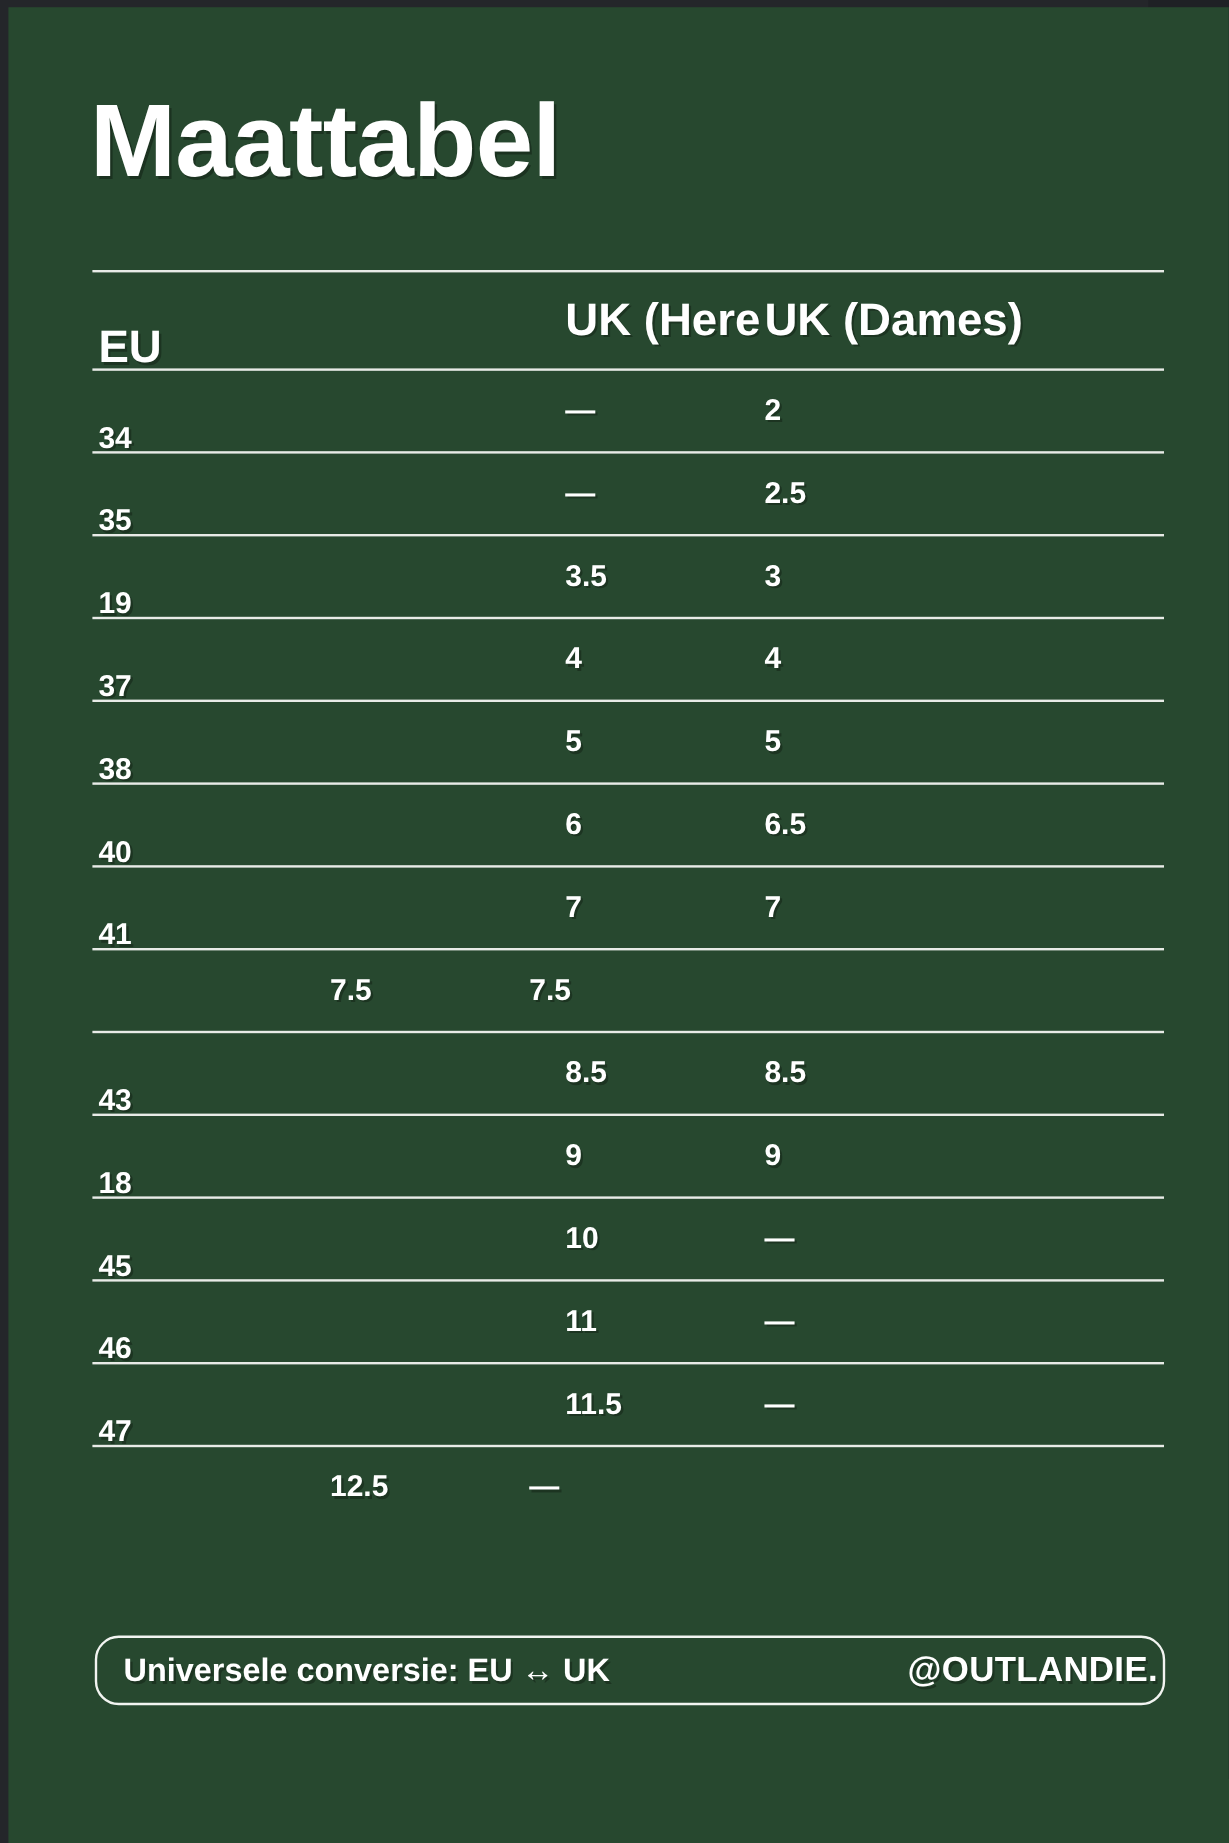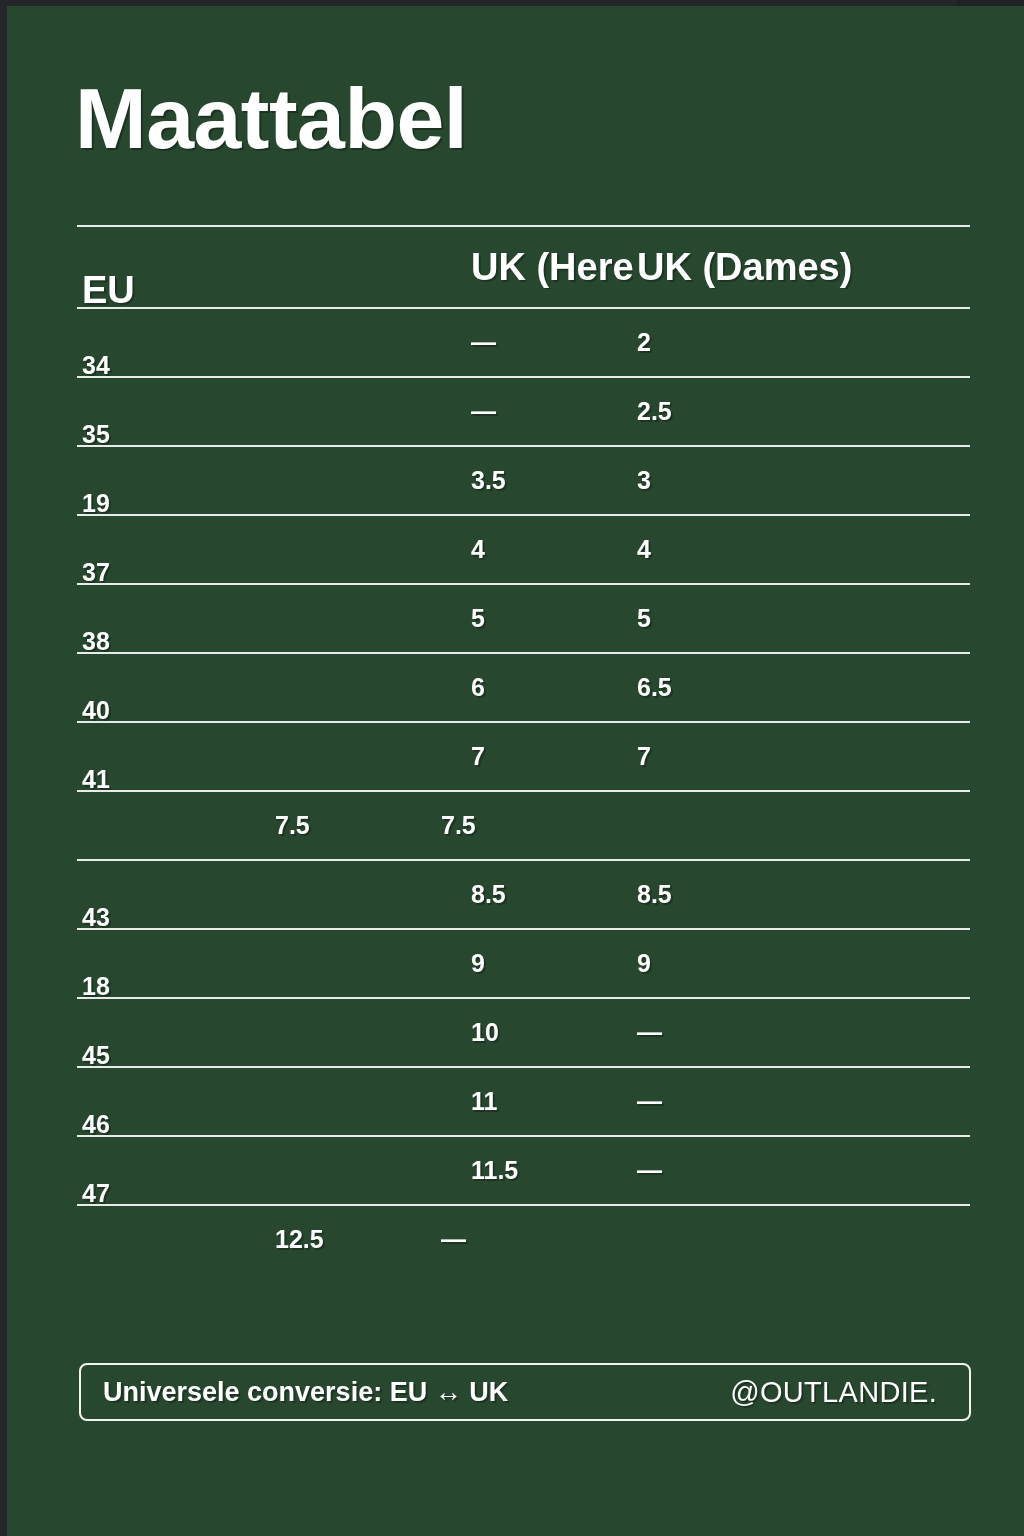--- a/index.html
+++ b/index.html
@@ -89,36 +89,36 @@
 
   
   .badge {
     position: absolute;
     left: 72px;
     top: 1357px;
     width: 892px;
     height: 58px;
     box-sizing: border-box;
     border: 2px solid #f2f4f1;
-    border-radius: 8px;
+    border-radius: 20px;
     display: flex;
     align-items: center;
     justify-content: space-between;
-    padding: 0 32px 0 22px;
+    padding: 0 4px 0 22px;
   }
   .badge-text {
     color: #ffffff;
     font-weight: 700;
     font-size: 27px;
     text-shadow: 2px 2px 0 rgba(0,0,0,0.28);
     white-space: nowrap;
   }
   .badge-handle {
     color: #ffffff;
-    font-weight: 400;
+    font-weight: 700;
     font-size: 29px;
     letter-spacing: 0.3px;
     text-shadow: 2px 2px 0 rgba(0,0,0,0.28);
     white-space: nowrap;
   }
 </style>
 </head>
 <body>
 
 <div id="poster">

